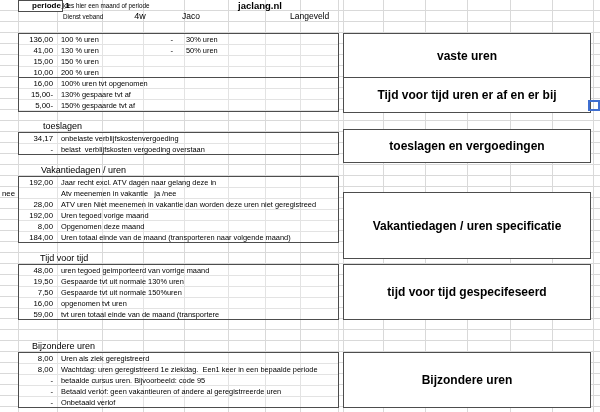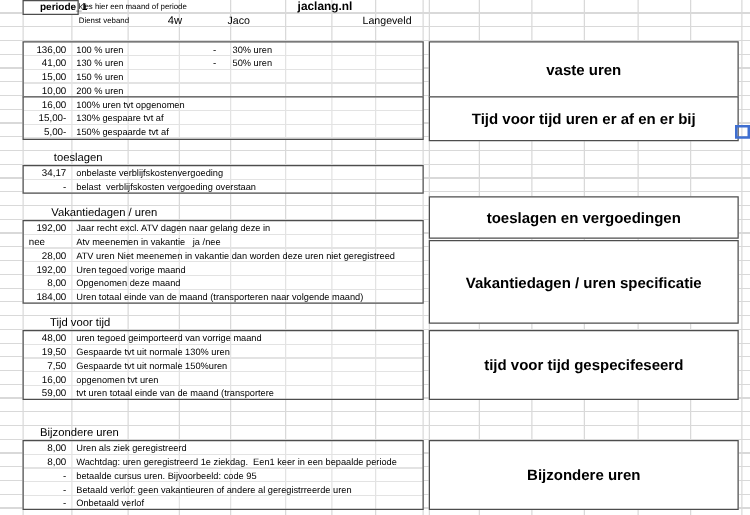--- a/index.html
+++ b/index.html
@@ -36,21 +36,21 @@
       linear-gradient(#e3e3e3,#e3e3e3) 124px 0/1px 100% no-repeat,
       linear-gradient(#e3e3e3,#e3e3e3) 165px 0/1px 100% no-repeat,
       linear-gradient(#e3e3e3,#e3e3e3) 209px 0/1px 100% no-repeat,
       linear-gradient(#e3e3e3,#e3e3e3) 246px 0/1px 100% no-repeat,
       linear-gradient(#e3e3e3,#e3e3e3) 281px 0/1px 100% no-repeat,
       repeating-linear-gradient(to bottom, rgba(0,0,0,0) 0 10px, #e3e3e3 10px 11px) 0 0/100% 100% repeat;
     background-color:#fff;
   }
   .row{position:relative;height:11px;line-height:11px;}
   .num{position:absolute;left:0;width:34px;text-align:right;font-size:7.8px;}
-  .num.outside{left:-17px;width:34px;text-align:right;}
+  .num.outside{left:-17px;width:34px;text-align:left;}
   .lbl{position:absolute;left:42px;right:1px;font-size:7.4px;white-space:pre;overflow:hidden;}
   .dash{position:absolute;left:124px;width:30px;text-align:right;font-size:7.8px;}
   .extra{position:absolute;left:167px;font-size:7.4px;white-space:pre;}
   
   .rbox{
     position:absolute;left:343px;width:248px;box-sizing:border-box;
     border:1px solid #4d4d4d;background:#fff;
     display:flex;align-items:center;justify-content:center;
     font-weight:bold;font-size:12px;white-space:nowrap;
   }
@@ -203,20 +203,20 @@
       <span class="lbl">Betaald verlof: geen vakantieuren of andere al geregistrreerde uren</span>
     </div>
     <div class="row">
       <span class="num">-</span>
       <span class="lbl">Onbetaald verlof</span>
     </div>
   </div>
 
   <div class="rbox" style="top:33px;height:45px;">vaste uren</div>
   <div class="rbox" style="top:77px;height:36px;">Tijd voor tijd uren er af en er bij</div>
-  <div class="rbox" style="top:129px;height:34px;margin-top:28px;">toeslagen en vergoedingen</div>
+  <div class="rbox" style="top:129px;height:34px;">toeslagen en vergoedingen</div>
   <div class="rbox" style="top:176px;height:67px;margin-top:16px;">Vakantiedagen / uren specificatie</div>
   <div class="rbox" style="top:264px;height:56px;">tijd voor tijd gespecifeseerd</div>
   <div class="rbox" style="top:352px;height:56px;">Bijzondere uren</div>
 
   <div class="selcell"></div>
 
 </div>
 
 </body></html>

